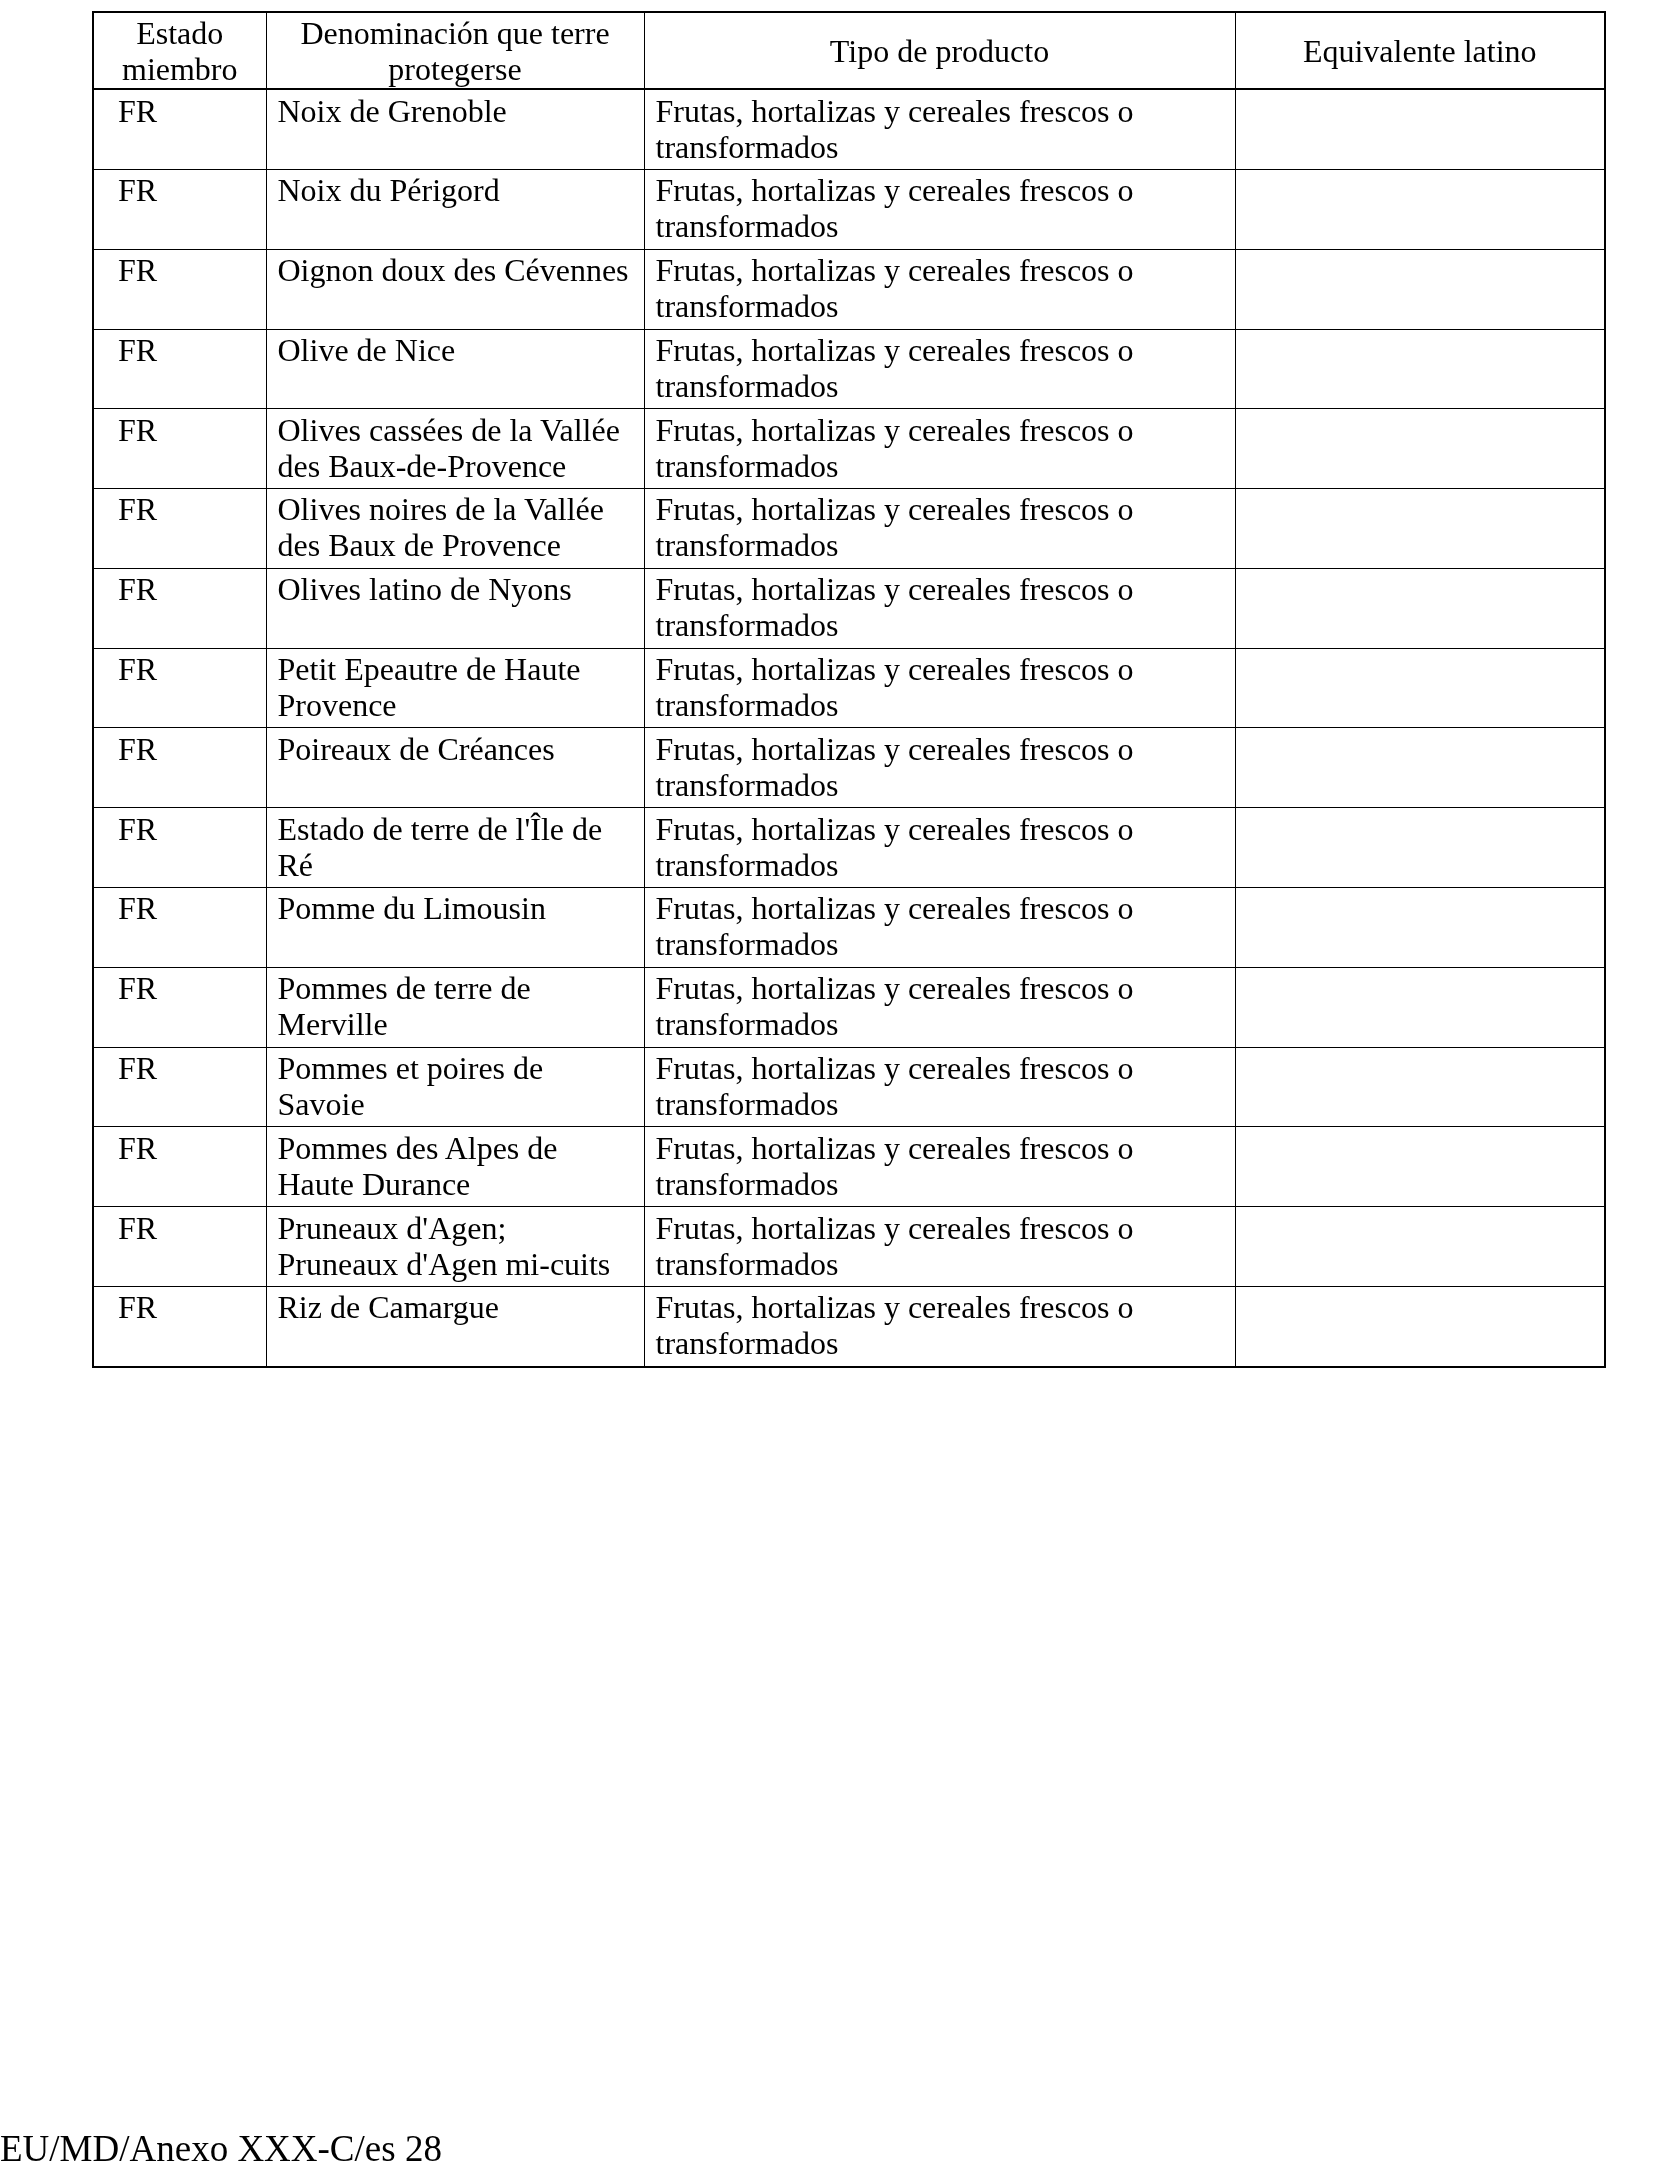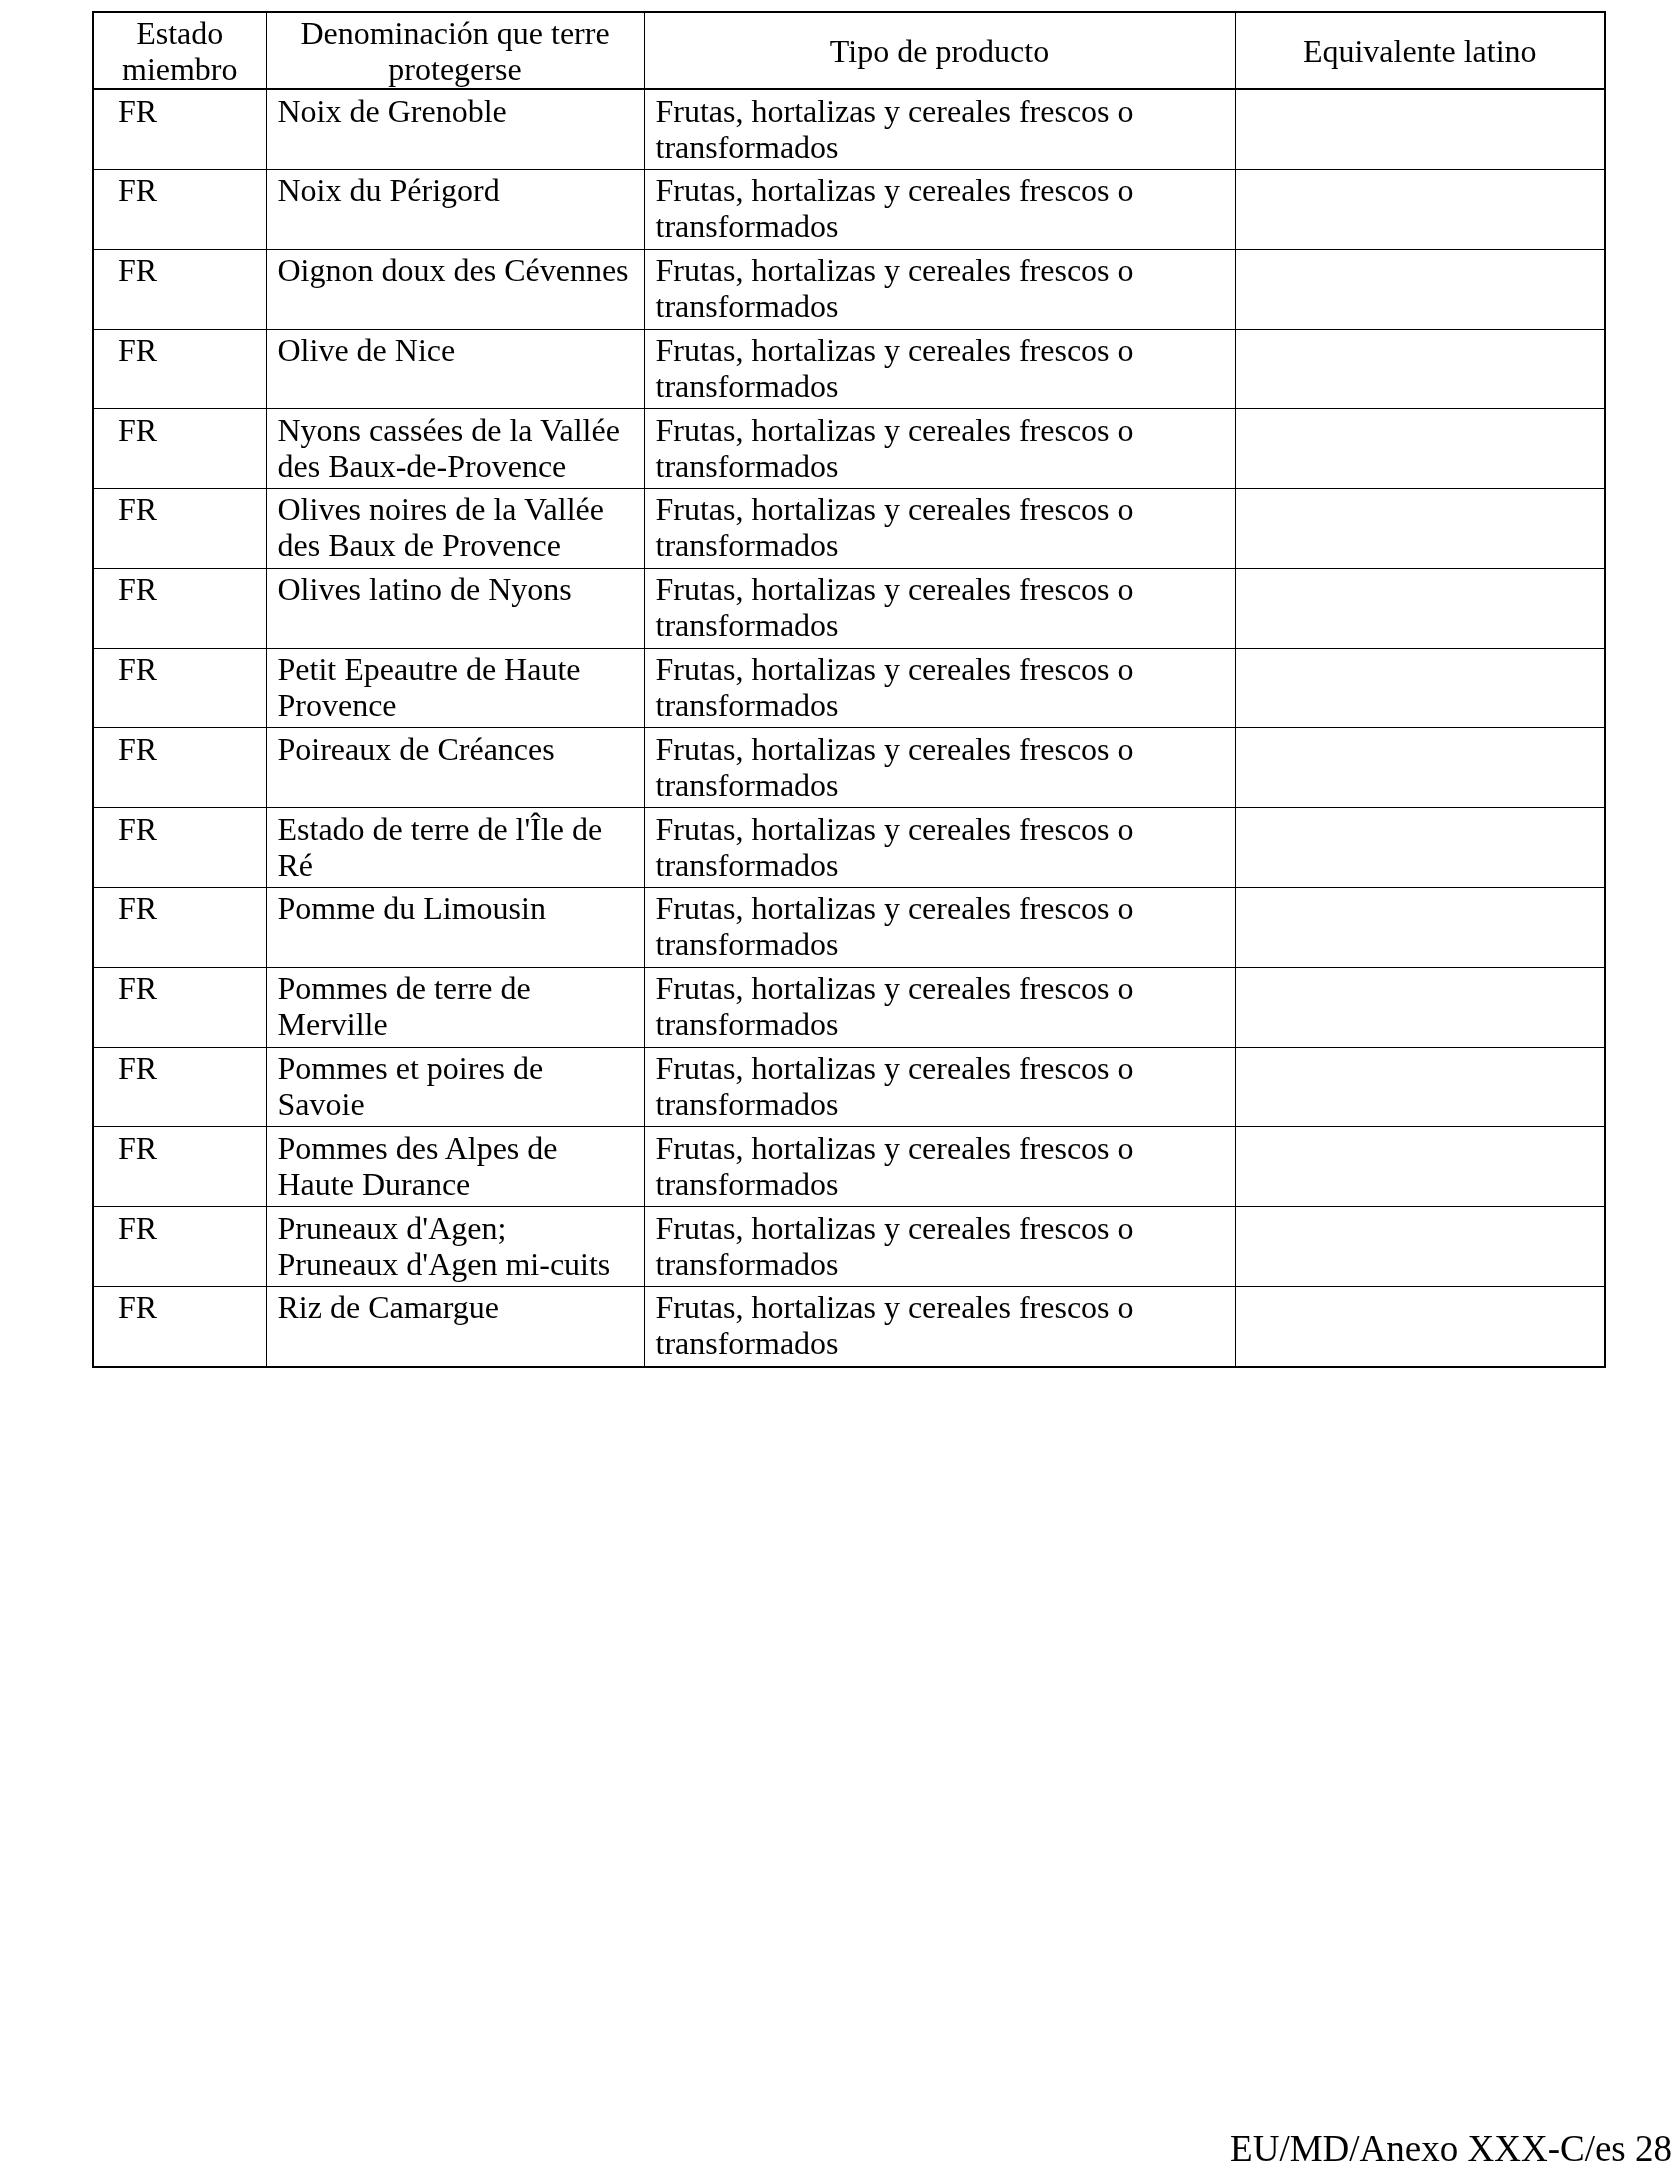--- a/index.html
+++ b/index.html
@@ -44,21 +44,21 @@
     height: 74px;
   }
   .doc-table tbody td.c-estado {
     padding-left: 24px;
   }
   .page-footer {
     position: absolute;
     top: 2128px;
     left: 0;
     width: 100%;
-    text-align: right;
+    text-align: left;
     font-size: 37px;
     line-height: 41px;
   }
 </style>
 </head>
 <body>
 
 <table class="doc-table">
   <colgroup>
     <col style="width:173px">
@@ -100,21 +100,21 @@
   </tr>
       <tr>
     <td class="c-estado">FR</td>
     <td class="c-denom">Olive de Nice</td>
     <td class="c-tipo">Frutas, hortalizas y cereales frescos o
 transformados</td>
     <td class="c-equiv"></td>
   </tr>
       <tr>
     <td class="c-estado">FR</td>
-    <td class="c-denom">Nyons cassées de la Vallée
+    <td class="c-denom">Olives cassées de la Vallée
 des Baux-de-Provence</td>
     <td class="c-tipo">Frutas, hortalizas y cereales frescos o
 transformados</td>
     <td class="c-equiv"></td>
   </tr>
       <tr>
     <td class="c-estado">FR</td>
     <td class="c-denom">Olives noires de la Vallée
 des Baux de Provence</td>
     <td class="c-tipo">Frutas, hortalizas y cereales frescos o

